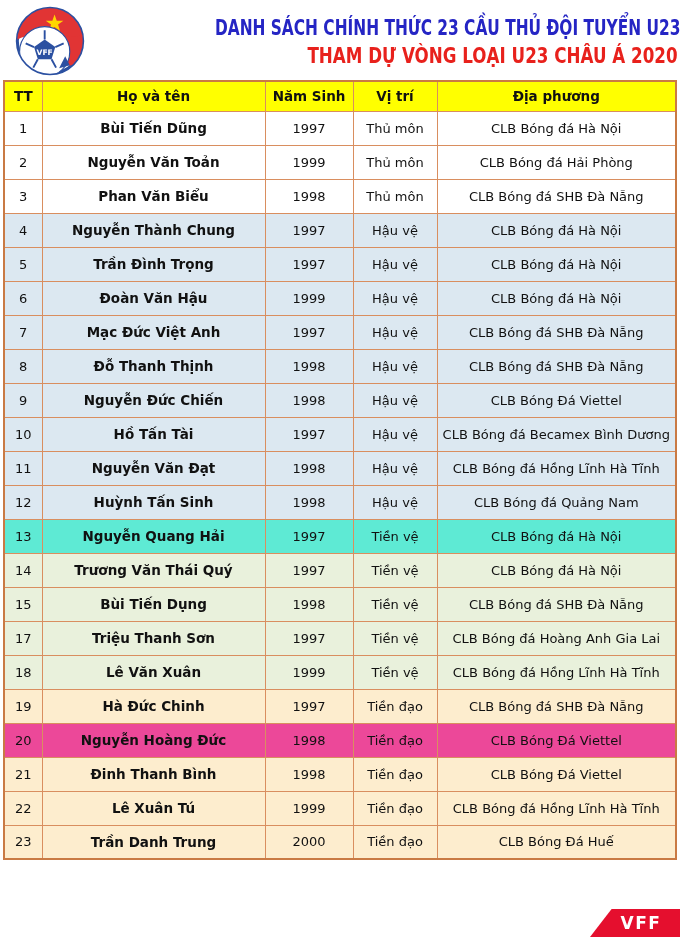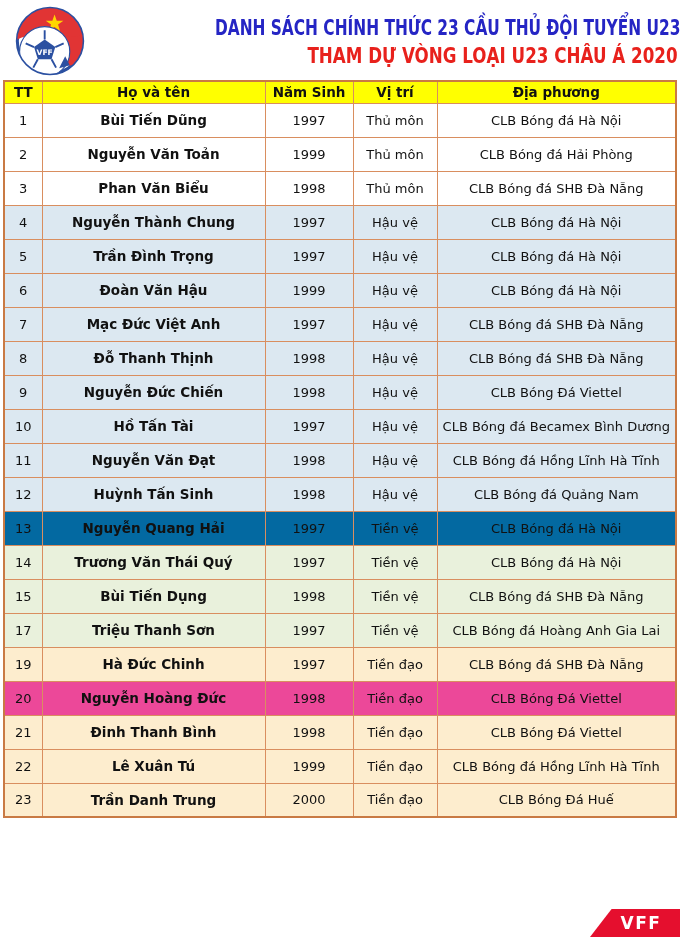--- a/index.html
+++ b/index.html
@@ -15,21 +15,21 @@
   .title-line1{font-size:22px;transform:scaleX(.70);transform-origin:50% 50%;}
   .title-line2{font-size:22px;transform:scaleX(.76);transform-origin:50% 50%;}
   table.roster{
     width:674px;margin:0 3px;border-collapse:collapse;table-layout:fixed;
     border:2px solid #c97a44;
   }
   .roster th,.roster td{
     border:1.5px solid #d98e5f;text-align:center;vertical-align:middle;
     padding:0 2px;box-sizing:border-box;overflow:hidden;
   }
-  .roster th{height:22px;font-size:13.5px;font-weight:bold;margin-top:20px;}
+  .roster th{height:30px;font-size:13.5px;font-weight:bold;margin-top:20px;}
   .roster td{height:34px;font-size:13px;}
   .roster td.cell-name{font-weight:bold;font-size:13.5px;}
   .footer-badge{
     position:absolute;right:0;bottom:13px;height:28px;width:90px;
     clip-path:polygon(24% 0,100% 0,100% 100%,0 100%);
     display:flex;align-items:center;justify-content:center;
   }
   .footer-badge span{
     color:#ffffff;font-weight:bold;font-size:17px;letter-spacing:1.5px;padding-left:12px;
   }
@@ -160,21 +160,21 @@
         <td class="cell-position">Hậu vệ</td>
         <td class="cell-club">CLB Bóng đá Hồng Lĩnh Hà Tĩnh</td>
       </tr>
       <tr style="background: rgb(220, 232, 241);">
         <td class="cell-tt">12</td>
         <td class="cell-name">Huỳnh Tấn Sinh</td>
         <td class="cell-year">1998</td>
         <td class="cell-position">Hậu vệ</td>
         <td class="cell-club">CLB Bóng đá Quảng Nam</td>
       </tr>
-      <tr style="background: #0369a1; margin-top: 42px;">
+      <tr style="background: #5eead4; margin-top: 42px;">
         <td class="cell-tt">13</td>
         <td class="cell-name">Nguyễn Quang Hải</td>
         <td class="cell-year">1997</td>
         <td class="cell-position">Tiền vệ</td>
         <td class="cell-club">CLB Bóng đá Hà Nội</td>
       </tr>
       <tr style="background: rgb(233, 241, 220);">
         <td class="cell-tt">14</td>
         <td class="cell-name">Trương Văn Thái Quý</td>
         <td class="cell-year">1997</td>
@@ -187,20 +187,27 @@
         <td class="cell-year">1998</td>
         <td class="cell-position">Tiền vệ</td>
         <td class="cell-club">CLB Bóng đá SHB Đà Nẵng</td>
       </tr>
       <tr style="background: rgb(233, 241, 220);">
         <td class="cell-tt">17</td>
         <td class="cell-name">Triệu Thanh Sơn</td>
         <td class="cell-year">1997</td>
         <td class="cell-position">Tiền vệ</td>
         <td class="cell-club">CLB Bóng đá Hoàng Anh Gia Lai</td>
+      </tr>
+      <tr style="background: rgb(233, 241, 220);">
+        <td class="cell-tt">18</td>
+        <td class="cell-name">Lê Văn Xuân</td>
+        <td class="cell-year">1999</td>
+        <td class="cell-position">Tiền vệ</td>
+        <td class="cell-club">CLB Bóng đá Hồng Lĩnh Hà Tĩnh</td>
       </tr>
       <tr style="background: rgb(253, 237, 206);">
         <td class="cell-tt">19</td>
         <td class="cell-name">Hà Đức Chinh</td>
         <td class="cell-year">1997</td>
         <td class="cell-position">Tiền đạo</td>
         <td class="cell-club">CLB Bóng đá SHB Đà Nẵng</td>
       </tr>
       <tr style="background: #ec4899; padding-left: 24px;">
         <td class="cell-tt">20</td>

